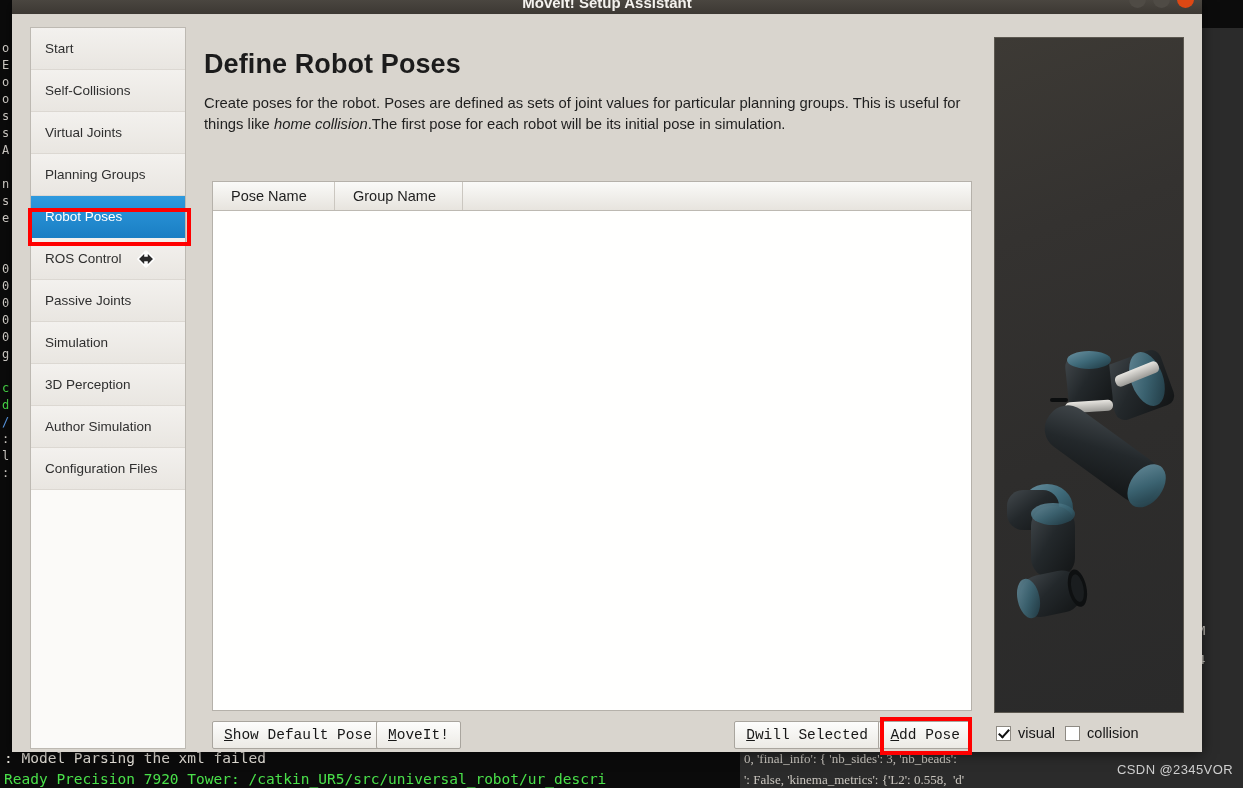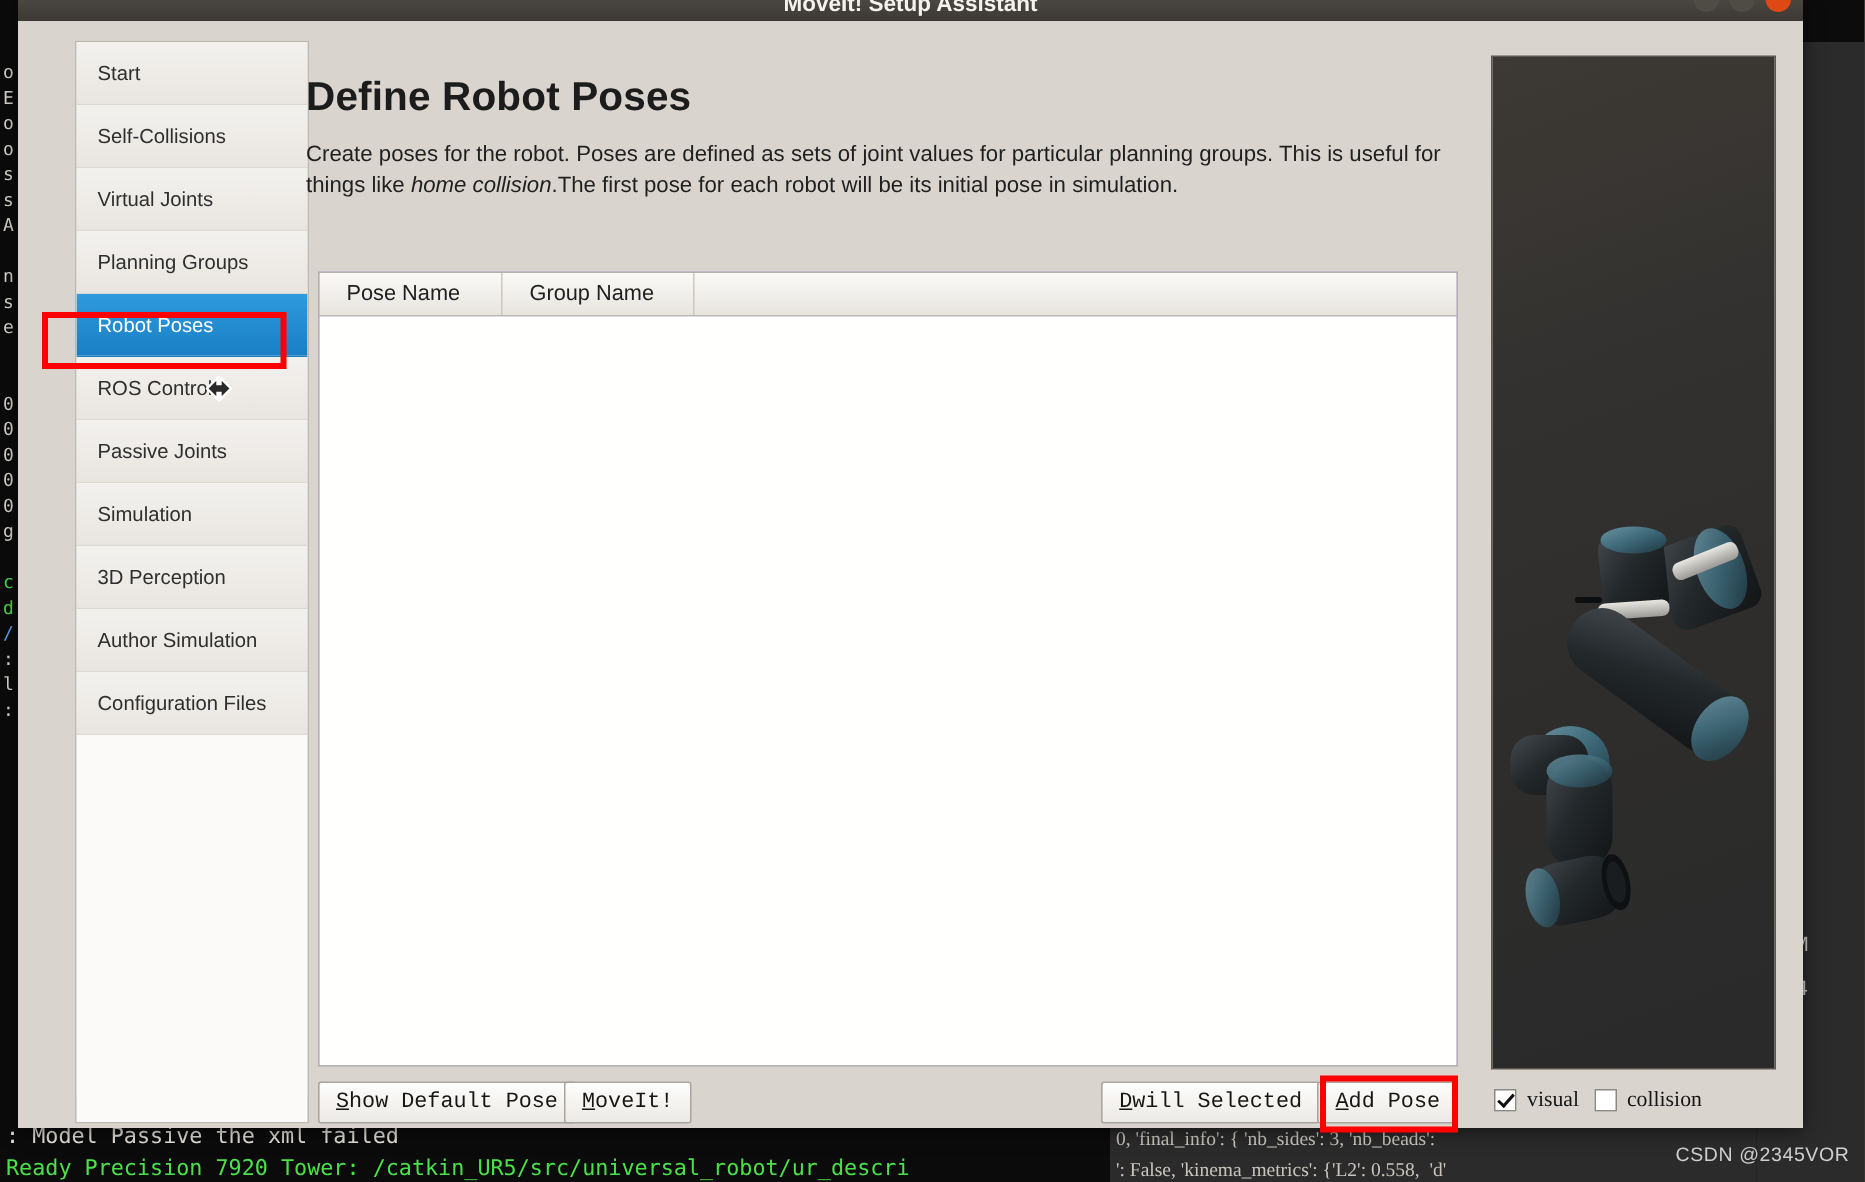--- a/index.html
+++ b/index.html
@@ -168,21 +168,20 @@
   }
 
   
   #sidebar {
     position: absolute;
     left: 18px; top: 12px;
     width: 154px; height: 720px;
     background: #fbfaf8;
     border: 1px solid #bdb9b2;
     overflow: hidden;
-    margin-left: 20px;
   }
   .nav-item {
     position: relative;
     height: 42px;
     line-height: 42px;
     padding-left: 14px;
     font-size: 13.5px;
     color: #2f2f2f;
     font-family: "Liberation Sans", sans-serif;
     background: linear-gradient(#f3f1ee, #e9e6e1);
@@ -237,21 +236,21 @@
     font-size: 14.8px;
     line-height: 21px;
     color: #1f1f1f;
   }
   #page-desc em { font-style: italic; }
 
   #pose-table {
     position: absolute;
     left: 20px; top: 154px;
     width: 760px; height: 530px;
-    background: #c4b5fd;
+    background: #bef264;
     border: 1px solid #b5b1aa;
     box-sizing: border-box;
     overflow: hidden;
   }
   #pose-table .thead {
     display: flex;
     height: 28px;
     background: linear-gradient(#fafaf8, #e7e4de);
     border-bottom: 1px solid #bdb9b2;
   }
@@ -324,21 +323,21 @@
     box-sizing: border-box;
     overflow: hidden;
   }
   #viewport svg { display: block; }
   #viewport-controls {
     position: absolute;
     left: 6px; top: 698px;
     display: flex;
     align-items: center;
     gap: 10px;
-    font-family: Liberation Serif, serif;
+    font-family: Liberation Sans, sans-serif;
     font-size: 14.5px;
     color: #151515;
   }
   .chk {
     display: flex;
     align-items: center;
     gap: 7px;
   }
   .chkbox {
     width: 15px; height: 15px;
@@ -403,21 +402,21 @@
     <div style="height:530px"></div>
     <div class="ln">ssi</div>
     <div class="ln">e':</div>
     <div class="ln">SSIM</div>
     <div class="ln">: 24</div>
     <div class="ln">}</div>
     <div class="ln">s':</div>
   </div>
 
   <div class="term-bottom">
-    <div class="ln">: Model Passive the xml failed</div>
+    <div class="ln">: Model Parsing the xml failed</div>
     <div class="ln g">Ready Precision 7920 Tower: /catkin_UR5/src/universal_robot/ur_descri</div>
   </div>
 
   <div class="term-midstrip">
     <div class="ln">0, 'final_info': { 'nb_sides': 3, 'nb_beads':</div>
     <div class="ln">': False, 'kinema_metrics': {'L2': 0.558,  'd'</div>
   </div>
 
   <div class="watermark">CSDN @2345VOR</div>
 </div>

